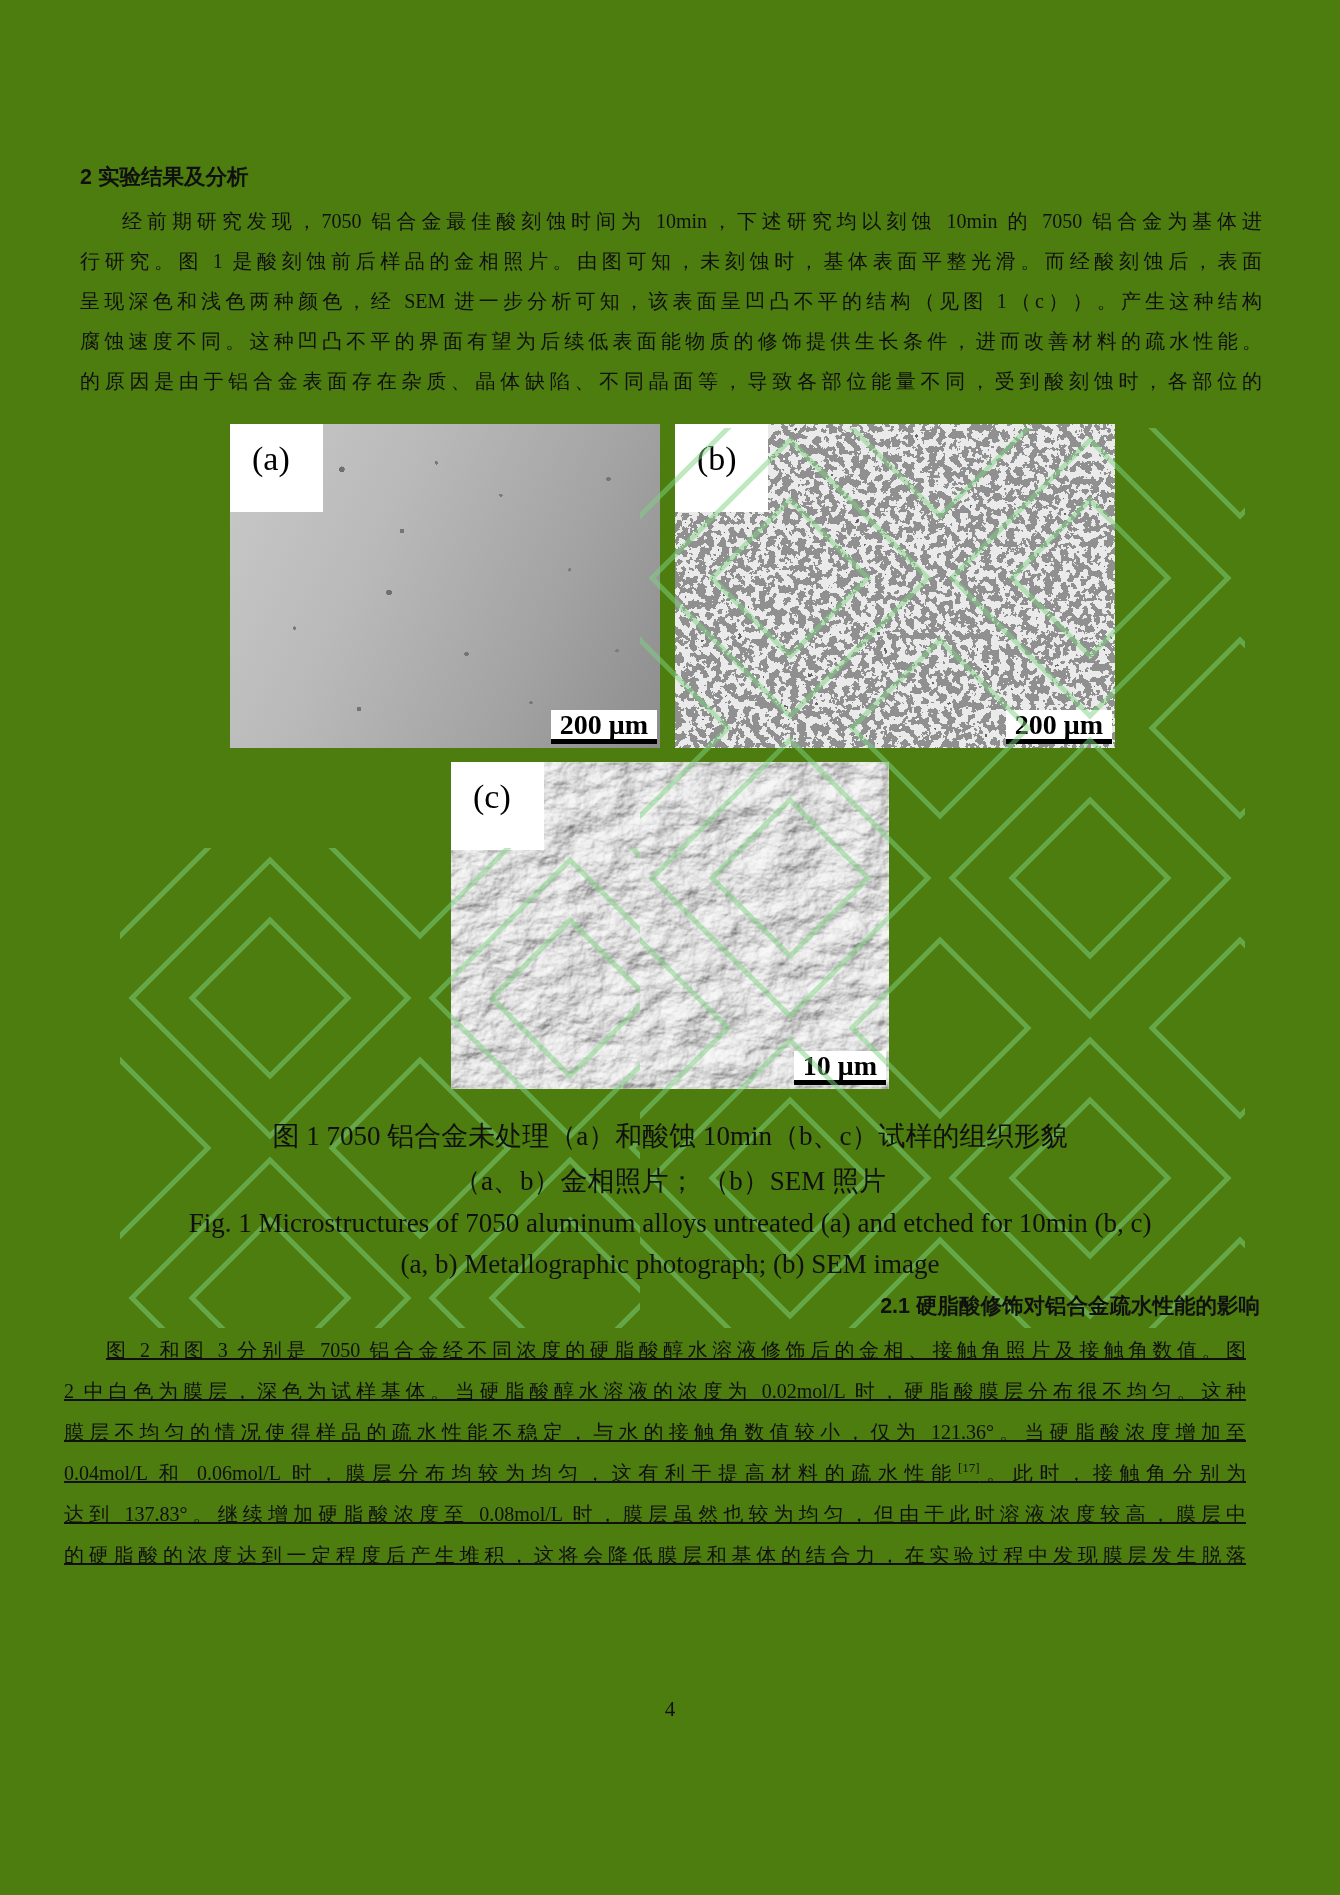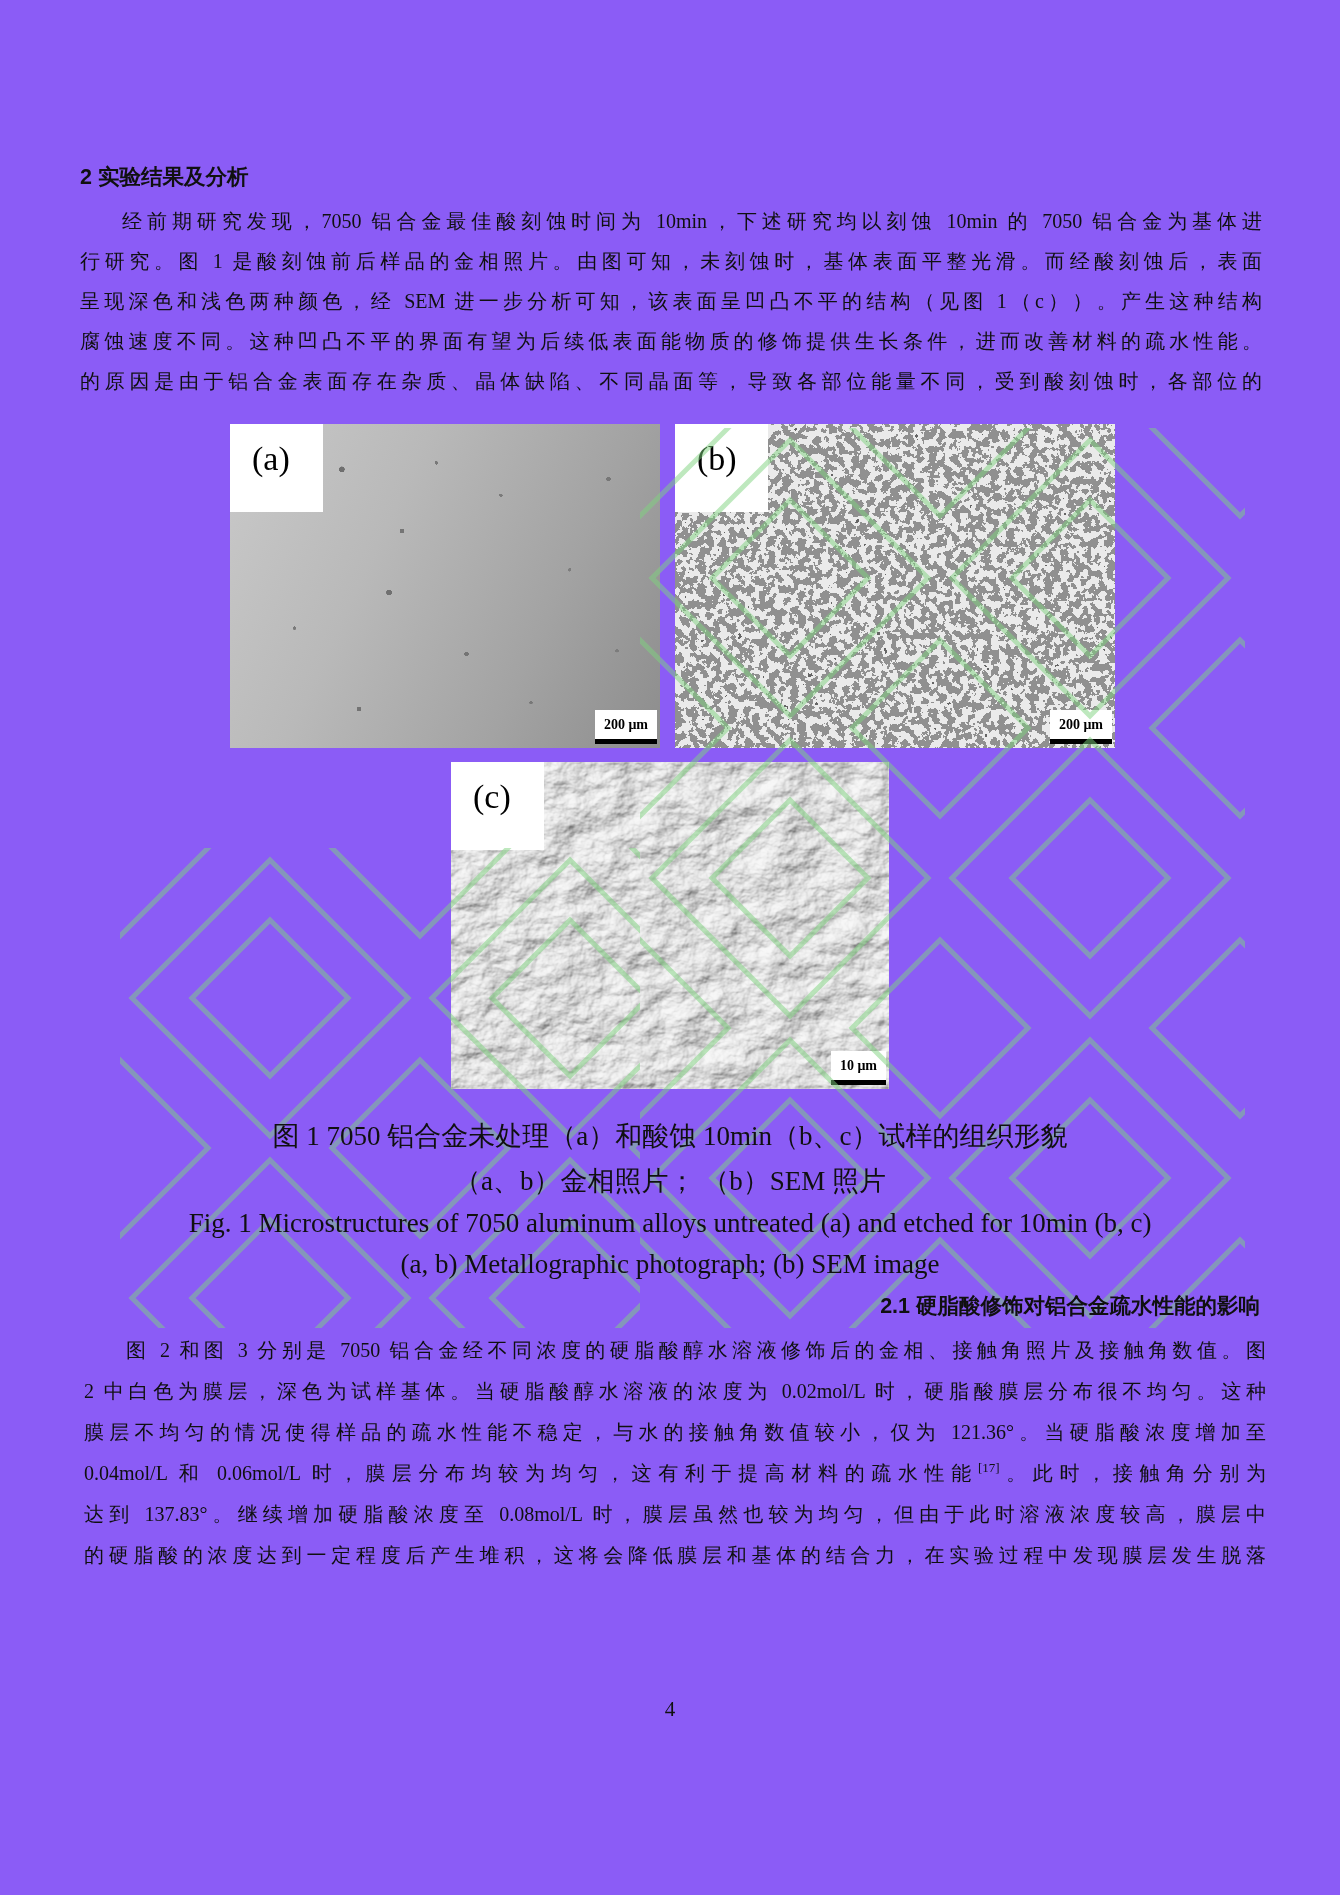--- a/index.html
+++ b/index.html
@@ -1,17 +1,17 @@
 <!DOCTYPE html>
 <html><head>
 <meta charset="utf-8">
 <style>
   html,body{margin:0;padding:0;background:#e8e8e8;}
   #page{
-    position:relative;width:1340px;height:1895px;background:#8b5cf6;
+    position:relative;width:1340px;height:1895px;background:#4d7c0f;
     margin:0 auto;overflow:hidden;color:#101010;
     font-family:"Liberation Serif","DejaVu Serif",serif;
   }
   .abs{position:absolute;}
   .heading{
     font-family:"Liberation Sans","DejaVu Sans",sans-serif;
     font-weight:bold;font-size:21.5px;line-height:30px;
   }
   .para{font-size:20px;}
   .para .tline{
@@ -31,21 +31,21 @@
   .notch{
     position:absolute;left:0;top:0;width:93px;height:88px;background:#ffffff;
   }
   .panel-label{
     position:absolute;left:22px;top:16px;
     font-family:"Liberation Serif","DejaVu Serif",serif;
     font-size:34px;color:#000;
   }
   .sbar{
     position:absolute;right:3px;bottom:4px;background:#ffffff;
-    font-weight:bold;font-size:14px;line-height:27px;
+    font-weight:bold;font-size:28px;line-height:27px;
     padding:1px 9px 1px 9px;border-bottom:5px solid #000;color:#000;
     font-family:"Liberation Serif","DejaVu Serif",serif;white-space:nowrap;
   }
   #fig-a{
     left:230px;top:424px;width:430px;height:324px;
     background-image:
       radial-gradient(circle 5px at 26% 14%, #6f6f6f 0 55%, transparent 60%),
       radial-gradient(circle 4px at 40% 33%, #757575 0 55%, transparent 60%),
       radial-gradient(circle 3px at 63% 22%, #7b7b7b 0 55%, transparent 60%),
       radial-gradient(circle 4px at 88% 17%, #777 0 55%, transparent 60%),
@@ -148,21 +148,21 @@
     <rect width="520" height="480" fill="url(#wmpat)"></rect>
   </svg>
 
   <div class="abs caption-line" style="top:1121px;">图 1 7050 铝合金未处理（a）和酸蚀 10min（b、c）试样的组织形貌</div>
   <div class="abs caption-line" style="top:1166px;">（a、b）金相照片； （b）SEM 照片</div>
   <div class="abs caption-line" style="top:1208px;">Fig. 1 Microstructures of 7050 aluminum alloys untreated (a) and etched for 10min (b, c)</div>
   <div class="abs caption-line" style="top:1249px;">(a, b)  Metallographic photograph; (b) SEM image</div>
 
   <div class="abs heading" style="left:80px;top:1291px;width:1180px;text-align:right;">2.1 硬脂酸修饰对铝合金疏水性能的影响</div>
 
-  <div class="abs para p2" style="left:84px;top:1330px;width:1182px;">
+  <div class="abs para p2" style="left:64px;top:1330px;width:1182px;text-decoration:underline;">
       <div class="tline">图 2 和图 3 分别是 7050 铝合金经不同浓度的硬脂酸醇水溶液修饰后的金相、接触角照片及接触角数值。图</div>
       <div class="tline">2 中白色为膜层，深色为试样基体。当硬脂酸醇水溶液的浓度为 0.02mol/L 时，硬脂酸膜层分布很不均匀。这种</div>
       <div class="tline">膜层不均匀的情况使得样品的疏水性能不稳定，与水的接触角数值较小，仅为 121.36°。当硬脂酸浓度增加至</div>
       <div class="tline">0.04mol/L 和 0.06mol/L 时，膜层分布均较为均匀，这有利于提高材料的疏水性能<sup>[17]</sup>。此时，接触角分别为</div>
       <div class="tline">达到 137.83°。继续增加硬脂酸浓度至 0.08mol/L 时，膜层虽然也较为均匀，但由于此时溶液浓度较高，膜层中</div>
       <div class="tline">的硬脂酸的浓度达到一定程度后产生堆积，这将会降低膜层和基体的结合力，在实验过程中发现膜层发生脱落</div>
     </div>
 
   <div class="abs pagenum" style="top:1697px;">4</div>
 

